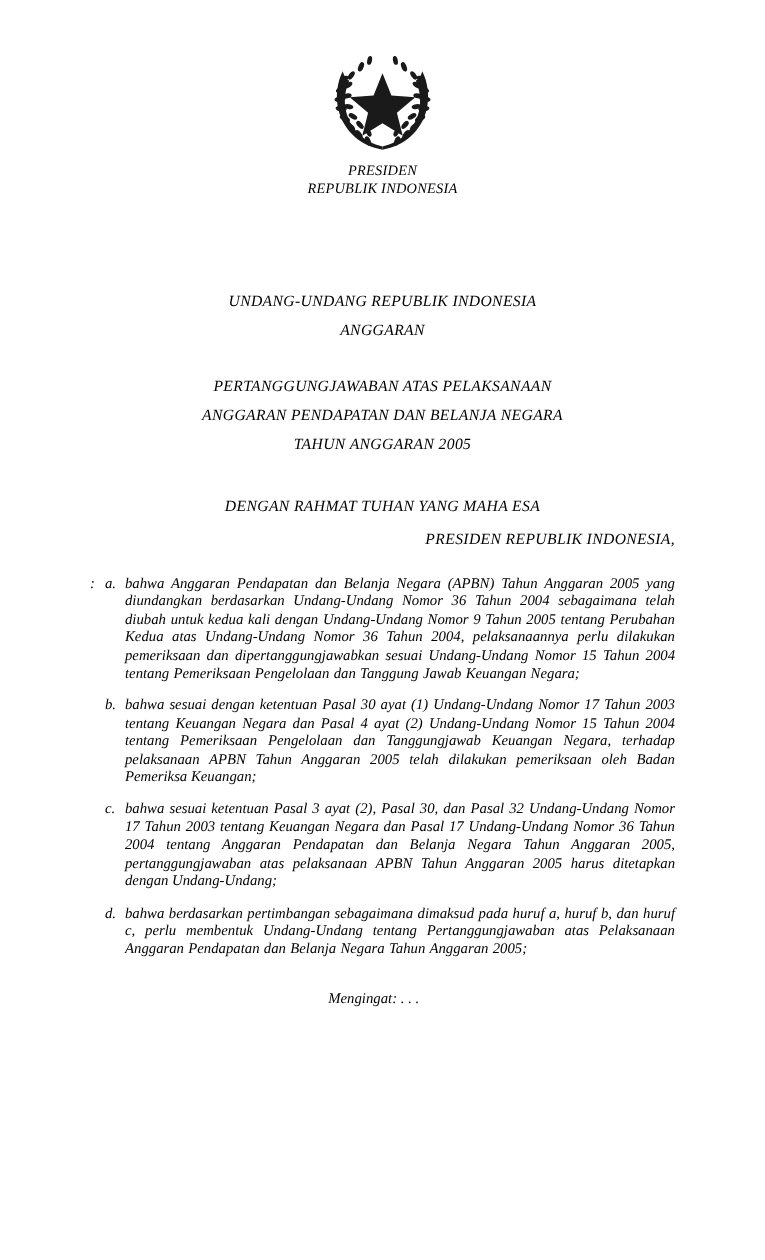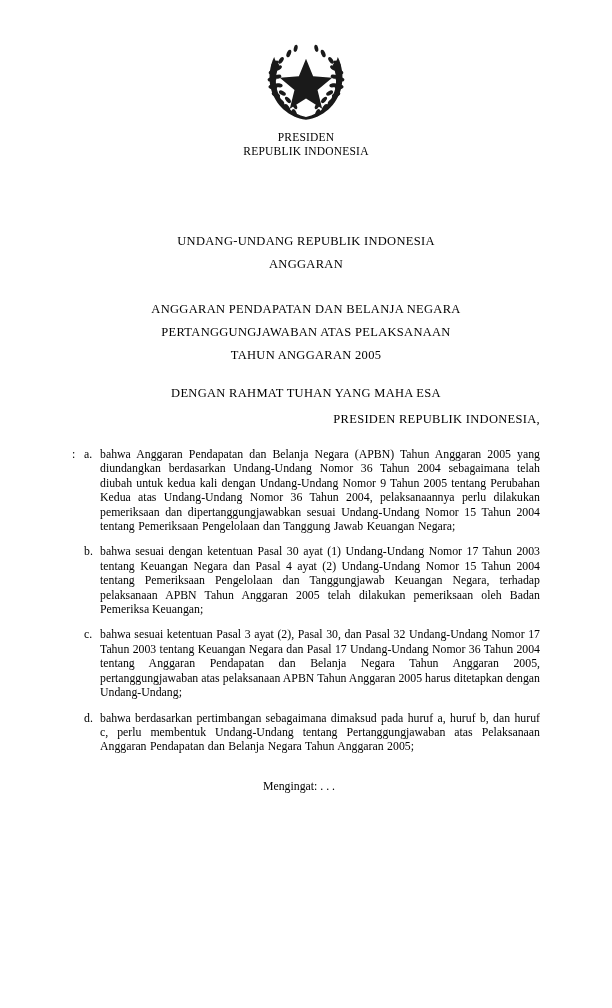--- a/index.html
+++ b/index.html
@@ -14,20 +14,21 @@
     color: #000000;
     position: relative;
     overflow: hidden;
   }
   .page {
     width: 612px;
     height: 956px;
     position: relative;
     box-sizing: border-box;
     padding: 0 72px;
+    font-style: italic;
   }
 
   
   .emblem-wrap {
     padding-top: 38px;
     display: flex;
     justify-content: center;
   }
   .emblem {
     width: 86px;
@@ -64,21 +65,21 @@
   .subtitle-block {
     text-align: center;
     margin-top: 22px;
     line-height: 23px;
     font-size: 12.5px;
     letter-spacing: 0.3px;
   }
 
   .rahmat {
     text-align: center;
-    margin-top: 15px;
+    margin-top: 27px;
     font-size: 12.5px;
     letter-spacing: 0.3px;
     line-height: 23px;
   }
   .presiden-ri {
     text-align: right;
     margin-top: 7px;
     font-size: 12.5px;
     letter-spacing: 0.3px;
   }
@@ -191,22 +192,22 @@
     <div>PRESIDEN</div>
     <div>REPUBLIK INDONESIA</div>
   </div>
 
   <div class="title-block">
     <div class="t">UNDANG-UNDANG REPUBLIK INDONESIA</div>
     <div class="t">ANGGARAN</div>
   </div>
 
   <div class="subtitle-block">
+    <div>PERTANGGUNGJAWABAN ATAS PELAKSANAAN</div>
     <div>ANGGARAN PENDAPATAN DAN BELANJA NEGARA</div>
-    <div>PERTANGGUNGJAWABAN ATAS PELAKSANAAN</div>
     <div>TAHUN ANGGARAN 2005</div>
   </div>
 
   <div class="rahmat">DENGAN RAHMAT TUHAN YANG MAHA ESA</div>
   <div class="presiden-ri">PRESIDEN REPUBLIK INDONESIA,</div>
 
   <div class="considering">
     <div class="colon">:</div>
     <div class="body">
 

